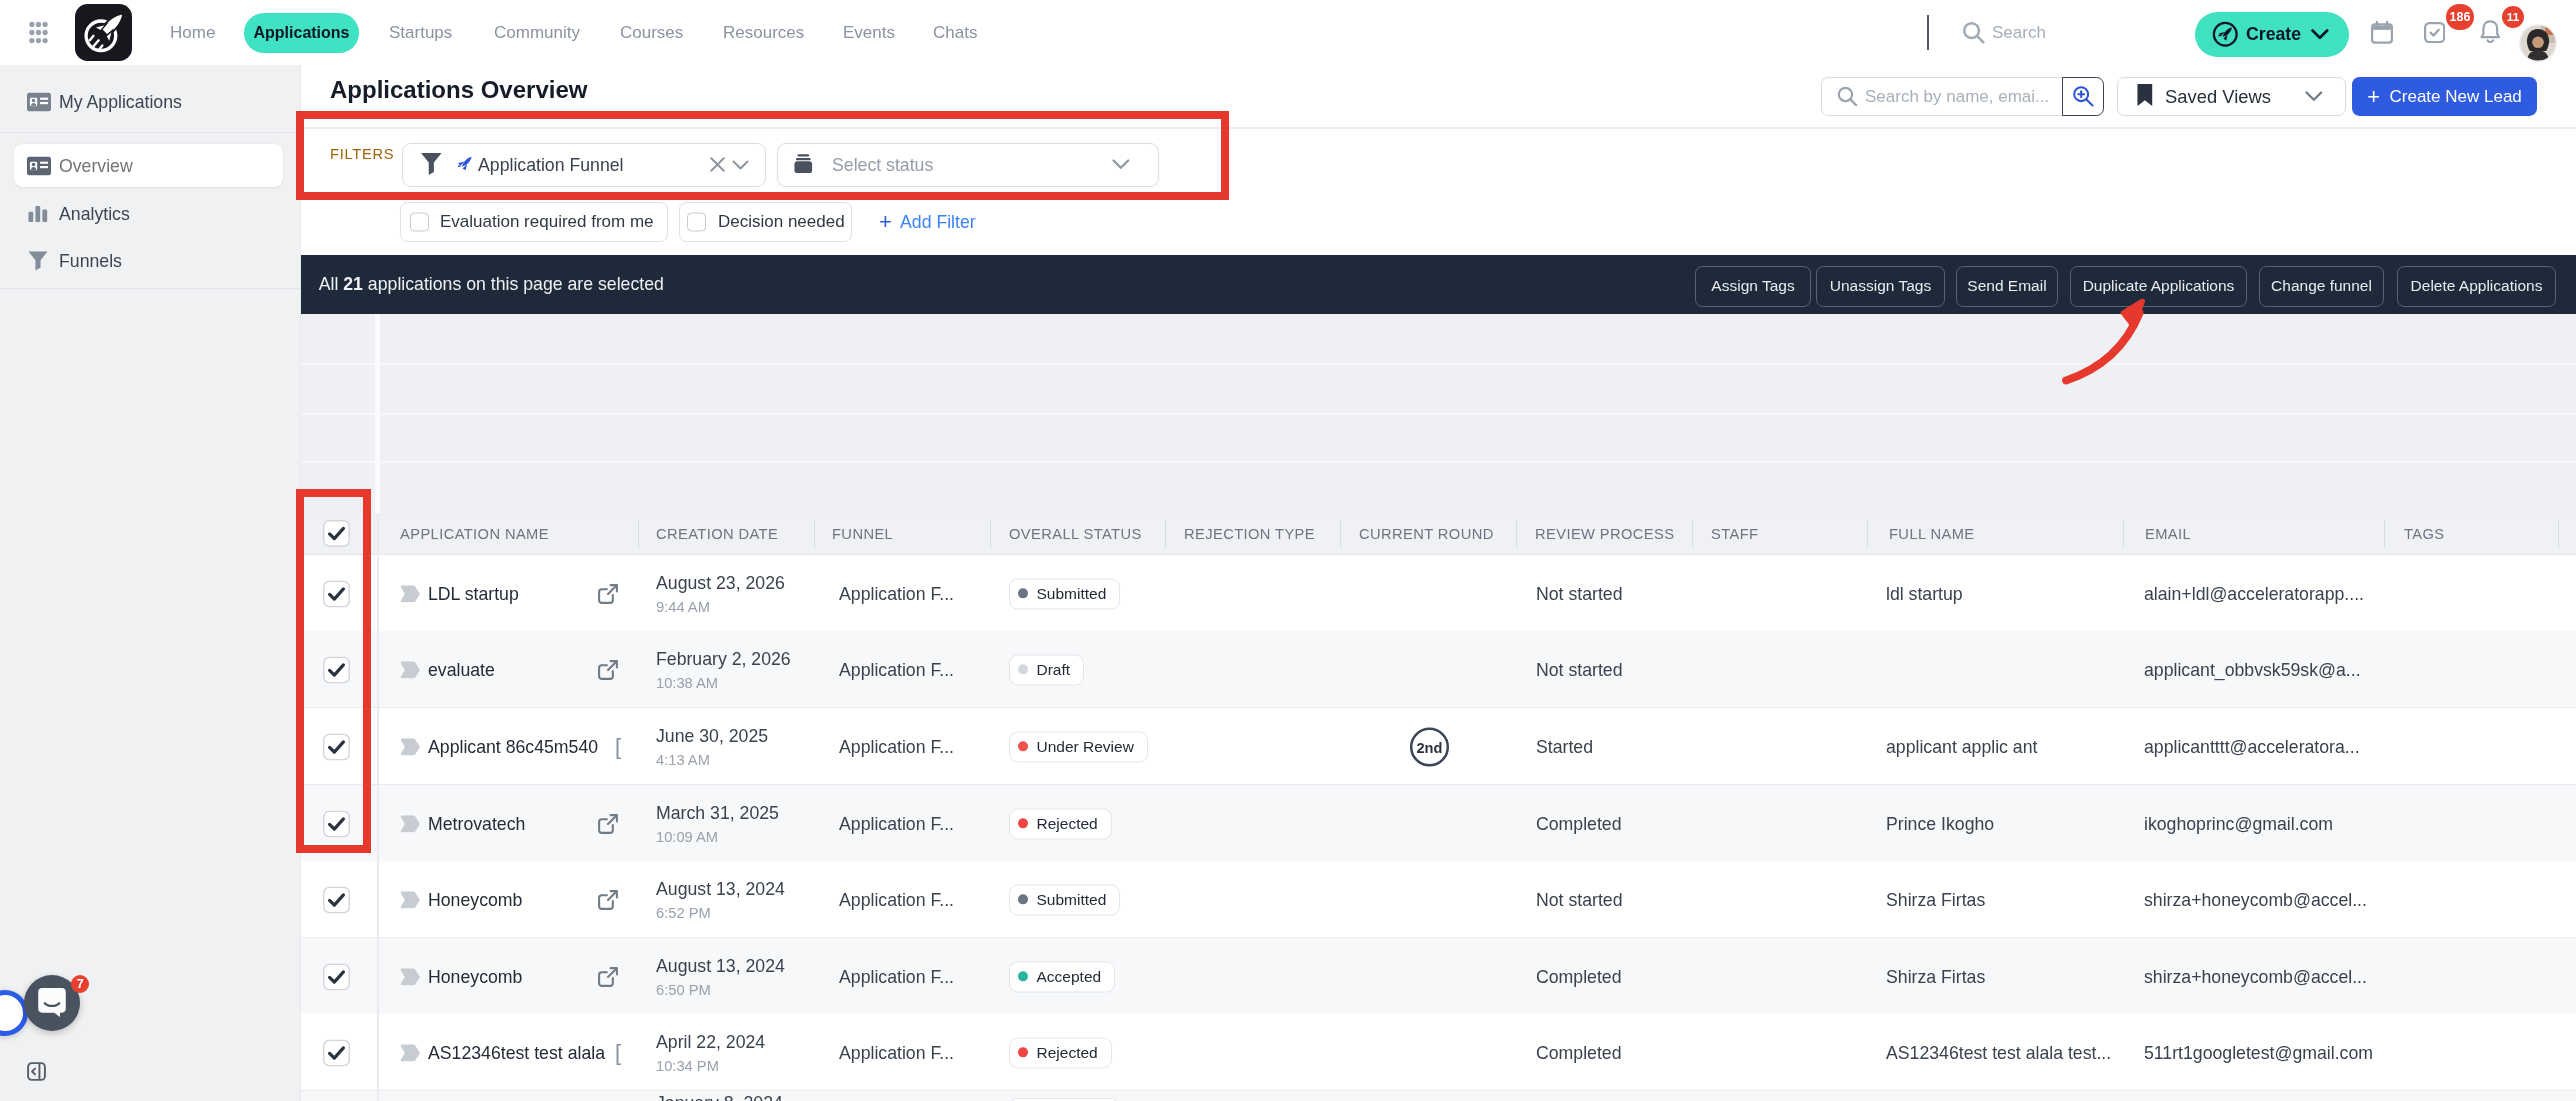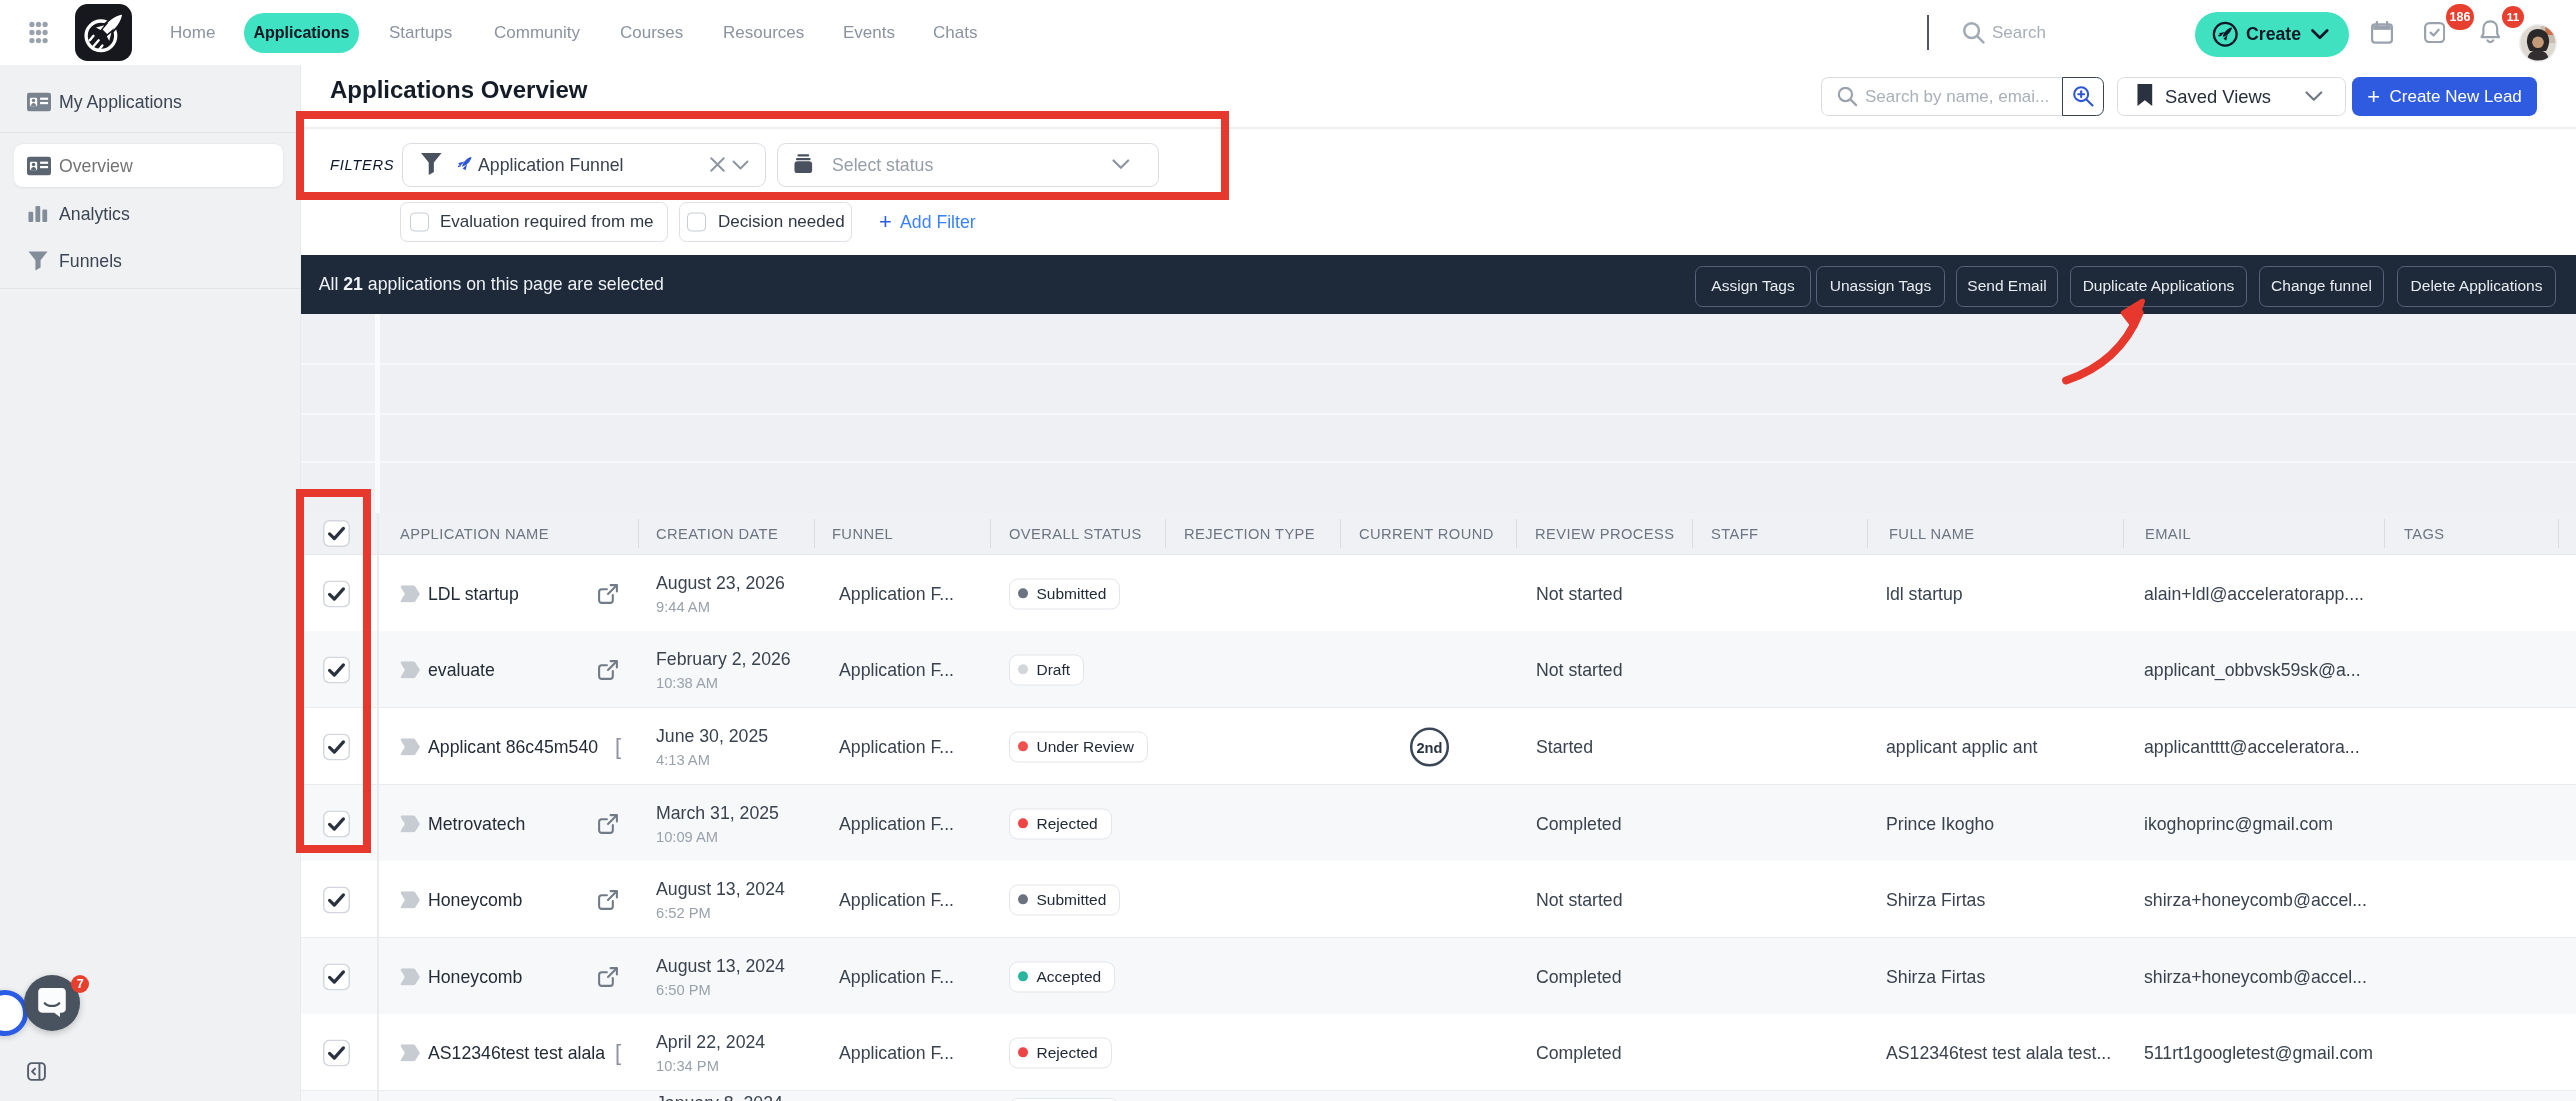--- a/index.html
+++ b/index.html
@@ -16,21 +16,21 @@
 .side-item { position:absolute; left:0; width:301px; height:43px; }
 .side-item .lbl { position:absolute; left:59px; top:50%; transform:translateY(-50%); font-size:17.7px; color:#3b4553; }
 .side-item .ico { position:absolute; left:26.5px; top:50%; transform:translateY(-50%); }
 .side-div { position:absolute; left:0; width:301px; height:0.7px; background:#e2e4e8; }
 #ovcard { position:absolute; left:14px; top:79px; width:269px; height:43px; background:#fff; border-radius:8.8px; box-shadow:0 0.7px 2.2px rgba(20,30,50,.08); }
 
 #h1 { position:absolute; left:330px; top:76px; font-size:24px; font-weight:700; color:#141c28; }
 .ctrl { position:absolute; top:77px; height:39px; background:#fff; border:1.5px solid #d8dce1; }
 #hline { position:absolute; left:301px; top:127px; width:2275px; height:1.5px; background:#eceef1; }
 
-#filters-lbl { position:absolute; left:330px; top:157px; font-size:14.7px; letter-spacing:0.7px; color:#0f172a;font-style:italic; }
+#filters-lbl { position:absolute; left:330px; top:146px; font-size:14.7px; letter-spacing:0.7px; color:#a16207; }
 .chip { position:absolute; top:143px; height:44px; background:#fff; border:1.5px solid #d9dde2; border-radius:8.8px; }
 .fbox { position:absolute; top:202px; height:40px; background:#fff; border:1.5px solid #dcdfe4; border-radius:7.4px; }
 .cbx { position:absolute; width:19px; height:19px; border:1.5px solid #c6ccd3; border-radius:4.4px; background:#fff; top:50%; transform:translateY(-50%); }
 
 #dbar { position:absolute; left:301px; top:255px; width:2275px; height:59px; background:#1e2a39; color:#eef1f5; }
 .dbtn { position:absolute; top:11px; height:41px; border:1.5px solid #56647a; border-radius:7.4px; color:#e8ecf1; font-size:15.5px; line-height:38px; text-align:center; white-space:nowrap; }
 
 #grayzone { position:absolute; left:301px; top:314px; width:2275px; height:199px; background:#eff0f3; }
 .gline { position:absolute; left:0; width:2275px; height:2.2px; background:#f7f8fa; }
 #thead { position:absolute; left:301px; top:513px; width:2275px; height:42px; background:#f0f1f4; border-bottom:1.5px solid #e3e6ea; }

